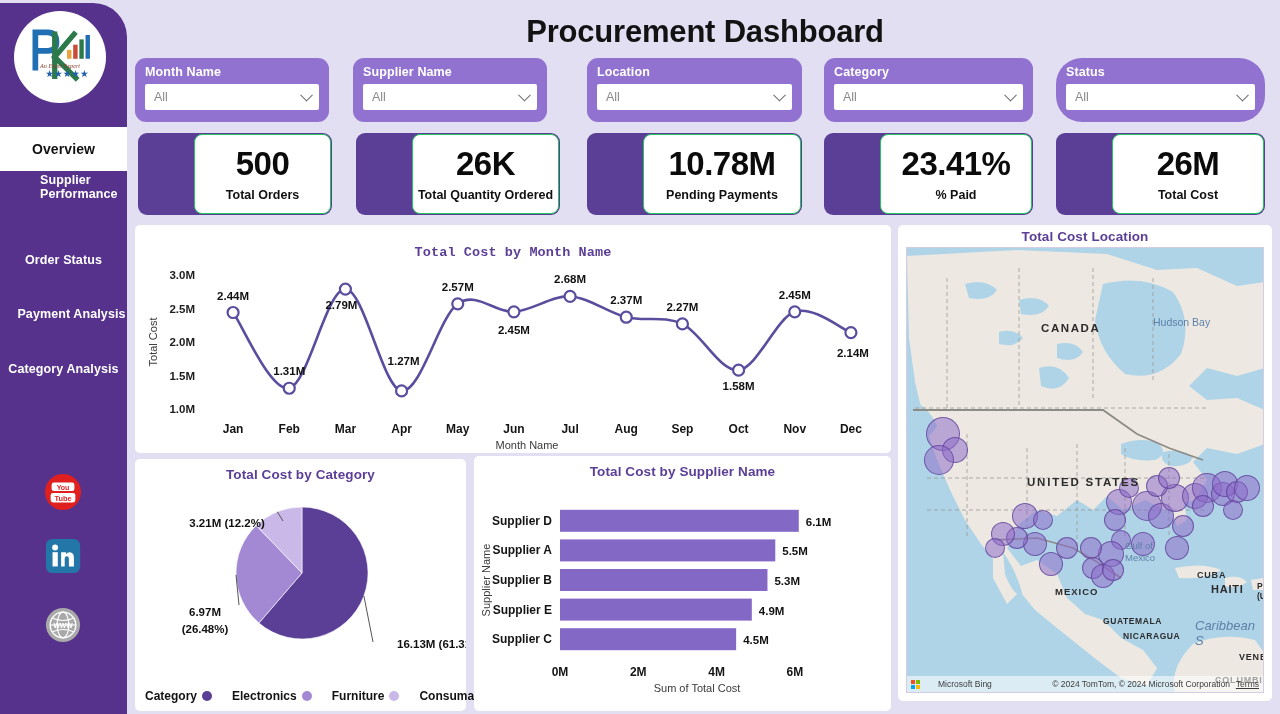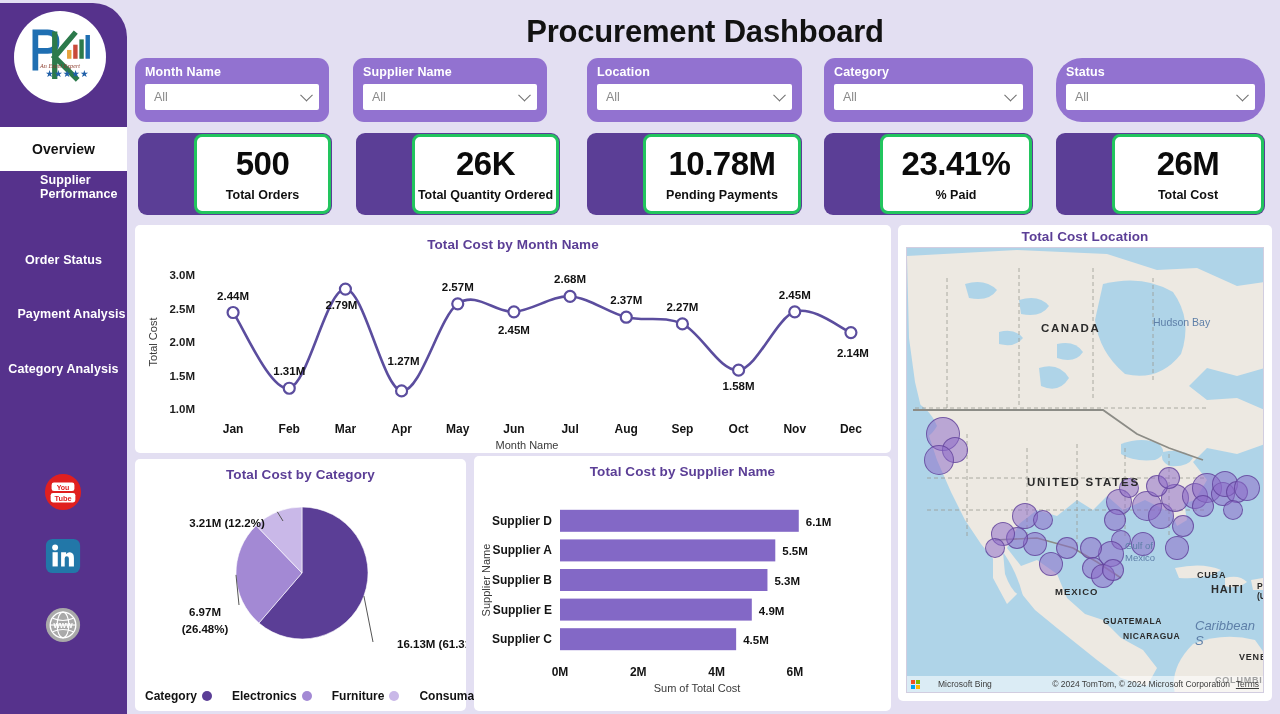--- a/index.html
+++ b/index.html
@@ -100,21 +100,21 @@
   
   .kpi {
     position: absolute; top: 133px;
     height: 82px;
     background: #5B3E96;
     border-radius: 9px;
   }
   .kpi-inner {
     position: absolute; left: 12px; top: 1px; right: 1px; bottom: 1px;
     background: #ffffff;
-    border: 3px solid #22c55e;
+    border: 1px solid #22c55e;
     border-radius: 8px;
     display: flex; flex-direction: column;
     align-items: center; justify-content: center; margin-left: 44px;
   }
   .kpi-value {
     font-size: 33px; font-weight: bold; color: #0b0b0b;
     line-height: 36px; letter-spacing: -.5px;
   }
   .kpi-label {
     font-size: 12.5px; font-weight: bold; color: #101010;
@@ -314,21 +314,21 @@
     </div>
   </div>
   <div class="kpi" style="left:1056px;width:209px;">
     <div class="kpi-inner">
       <div class="kpi-value">26M</div>
       <div class="kpi-label">Total Cost</div>
     </div>
   </div>
 
   <div class="panel" id="line-panel">
-    <div class="panel-title" style="padding-top:12px;">Total Cost by Month Name</div>
+    <div class="panel-title" style="padding-top:20px;font-family:Liberation Mono, monospace;">Total Cost by Month Name</div>
     <svg id="line-svg" width="756" height="204" style="position:absolute;left:0;top:22px;">
         <text x="60" y="166" text-anchor="end" class="axis-tick">1.0M</text>
         <text x="60" y="132.5" text-anchor="end" class="axis-tick">1.5M</text>
         <text x="60" y="99" text-anchor="end" class="axis-tick">2.0M</text>
         <text x="60" y="65.5" text-anchor="end" class="axis-tick">2.5M</text>
         <text x="60" y="32" text-anchor="end" class="axis-tick">3.0M</text>
         <text x="22" y="95" class="axis-text" transform="rotate(-90 22 95)" text-anchor="middle">Total Cost</text>
         <text x="98.08333333333333" y="186" text-anchor="middle" class="cat-tick">Jan</text>
         <text x="154.25" y="186" text-anchor="middle" class="cat-tick">Feb</text>
         <text x="210.41666666666666" y="186" text-anchor="middle" class="cat-tick">Mar</text>

